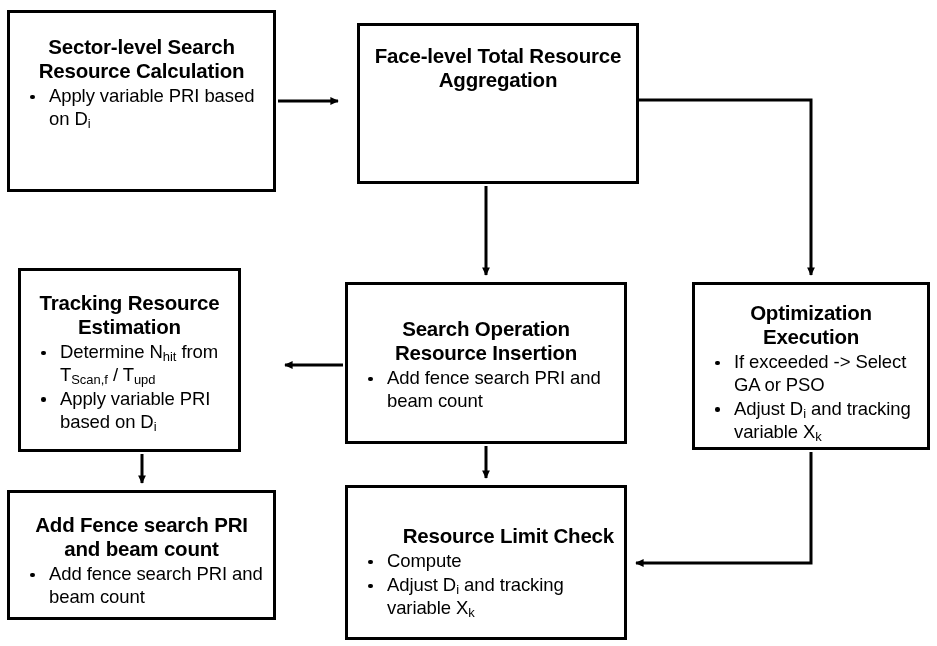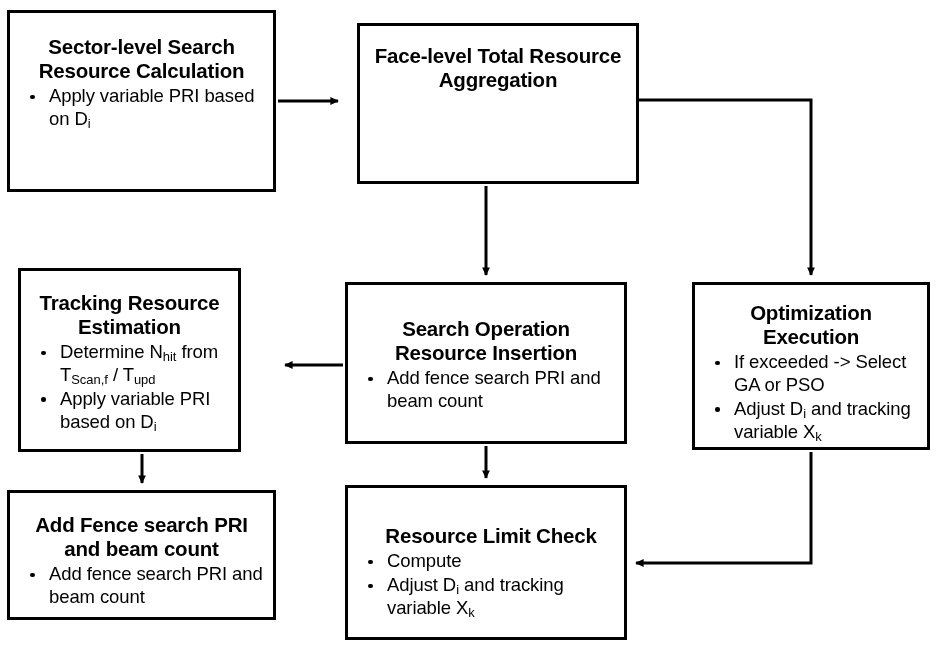--- a/index.html
+++ b/index.html
@@ -73,21 +73,21 @@
   #node-optimization { left: 692px; top: 282px; width: 238px; height: 168px; }
   #node-add-fence    { left: 7px;   top: 490px; width: 269px; height: 130px; }
   #node-limit-check  { left: 345px; top: 485px; width: 282px; height: 155px; }
 
   #node-sector .node-title       { margin-top: 16px; }
   #node-face .node-title         { margin-top: 12px; }
   #node-tracking .node-title     { margin-top: 14px; }
   #node-fence-op .node-title     { margin-top: 26px; }
   #node-optimization .node-title { margin-top: 10px; }
   #node-add-fence .node-title    { margin-top: 14px; }
-  #node-limit-check .node-title  { margin-top: 30px; text-align: center; padding-left: 12px; }
+  #node-limit-check .node-title  { margin-top: 30px; text-align: right; padding-left: 12px; }
 
   
   #connectors {
     position: absolute;
     left: 0;
     top: 0;
     width: 937px;
     height: 646px;
     z-index: 1;
   }

